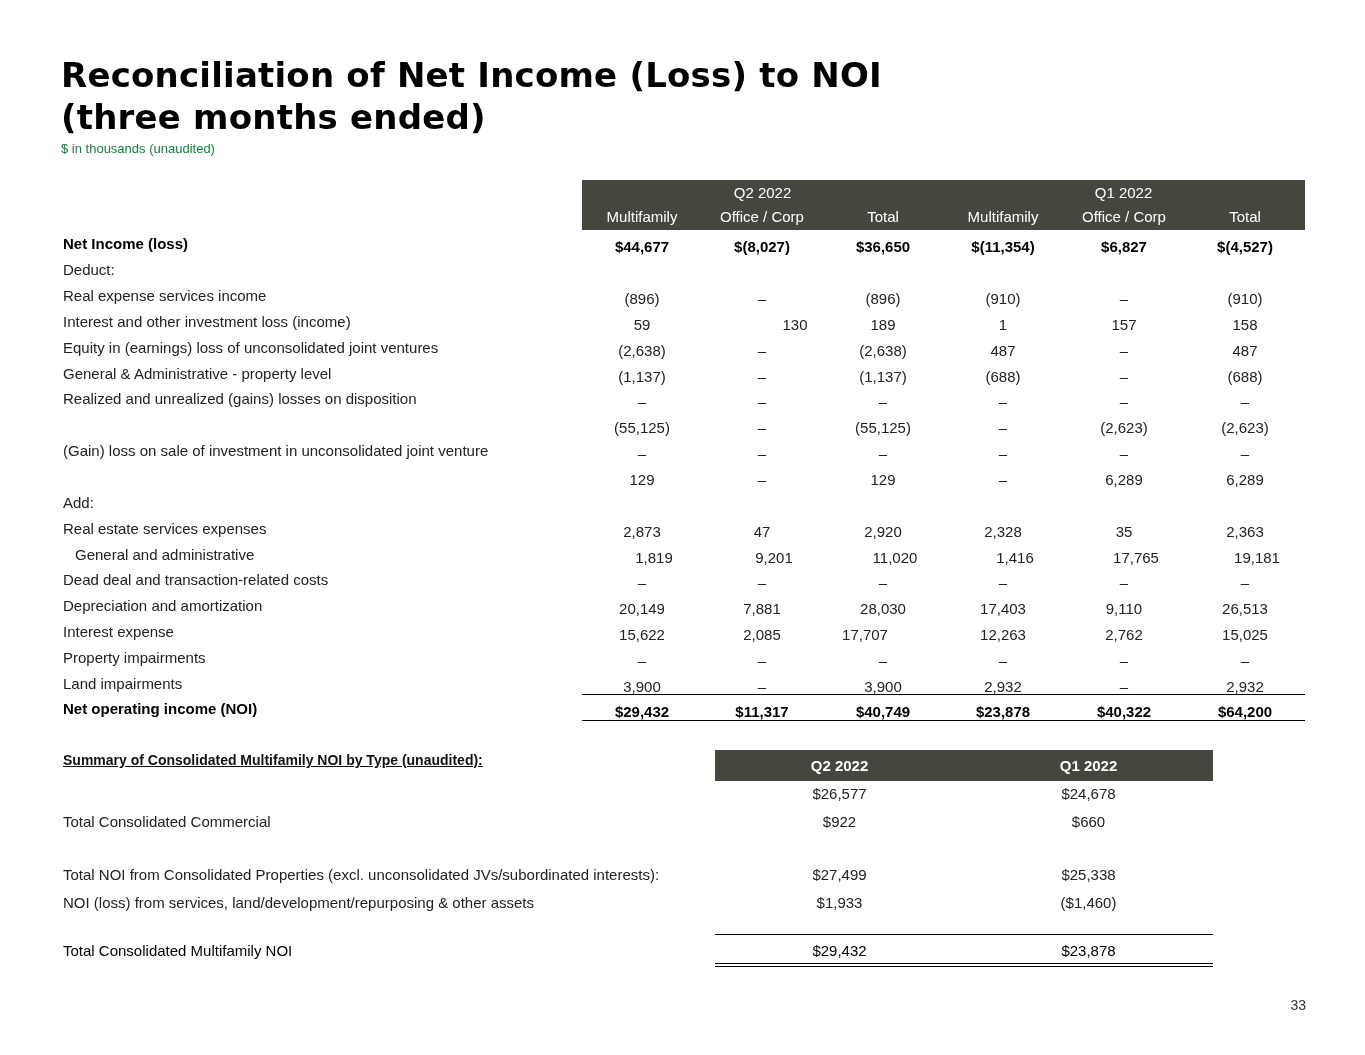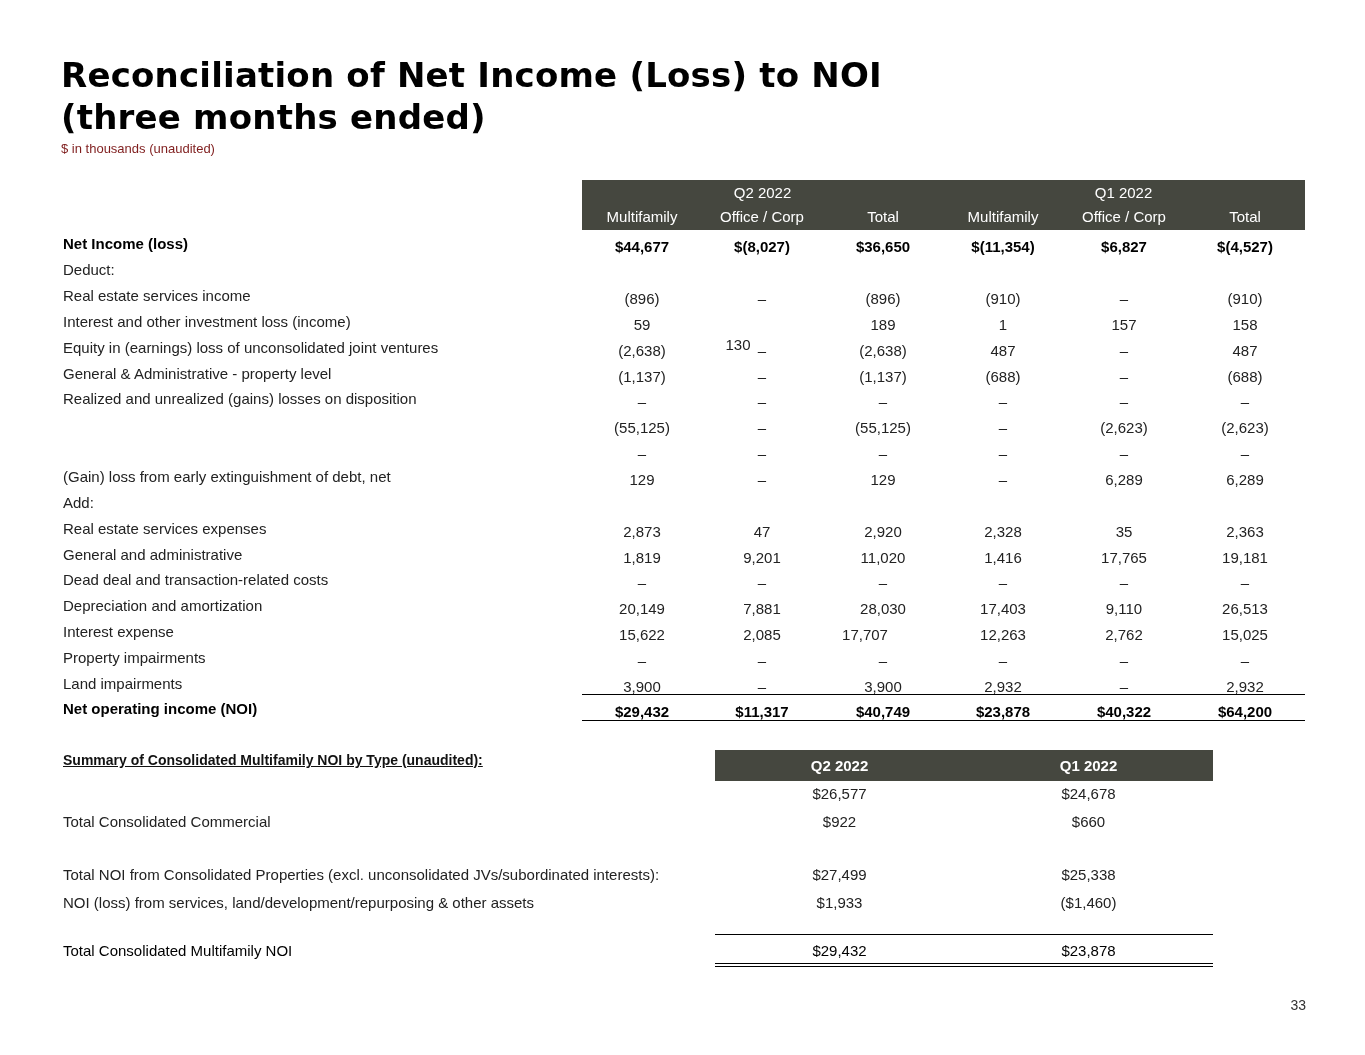--- a/index.html
+++ b/index.html
@@ -8,21 +8,21 @@
       font-family: "Liberation Sans", sans-serif; color: #111;
     }
     .title {
       position: absolute; left: 61px; top: 54px; margin: 0;
       font-family: "DejaVu Sans", sans-serif; font-weight: bold;
       font-size: 34px; line-height: 42px; color: #000;
       letter-spacing: 0.2px;
     }
     .subtitle {
       position: absolute; left: 61px; top: 141px;
-      font-size: 13px; color: #7f1d1d;
+      font-size: 13px; color: #15803d;
     }
     
     .main-header {
       position: absolute; left: 582px; top: 180px; width: 723px; height: 50px;
       background: #45473f;
     }
     .hdr-period {
       position: absolute; top: 3px; width: 361px; text-align: center;
       color: #fff; font-size: 15px; line-height: 20px;
     }
@@ -101,32 +101,32 @@
     <div class="row" style="top: 260px;">
       <span class="label">Deduct:</span>
       <span class="cell" style="left: 519px;"></span>
       <span class="cell" style="left: 639px;"></span>
       <span class="cell" style="left: 760px;"></span>
       <span class="cell" style="left: 880px;"></span>
       <span class="cell" style="left: 1001px;"></span>
       <span class="cell" style="left: 1122px;"></span>
     </div>
     <div class="row" style="top: 286px;">
-      <span class="label">Real estate services income</span>
+      <span class="label">Real expense services income</span>
       <span class="cell" style="left: 519px;">(896)</span>
       <span class="cell" style="left: 639px;">–</span>
       <span class="cell" style="left: 760px;">(896)</span>
       <span class="cell" style="left: 880px;">(910)</span>
       <span class="cell" style="left: 1001px;">–</span>
       <span class="cell" style="left: 1122px;">(910)</span>
     </div>
     <div class="row" style="top: 312px;">
       <span class="label">Interest and other investment loss (income)</span>
       <span class="cell" style="left: 519px;">59</span>
-      <span class="cell" style="left: 615px; margin-top: 20px;">130</span>
+      <span class="cell" style="left: 672px;">130</span>
       <span class="cell" style="left: 760px;">189</span>
       <span class="cell" style="left: 880px;">1</span>
       <span class="cell" style="left: 1001px;">157</span>
       <span class="cell" style="left: 1122px;">158</span>
     </div>
     <div class="row" style="top: 338px;">
       <span class="label">Equity in (earnings) loss of unconsolidated joint ventures</span>
       <span class="cell" style="left: 519px;">(2,638)</span>
       <span class="cell" style="left: 639px;">–</span>
       <span class="cell" style="left: 760px;">(2,638)</span>
@@ -154,29 +154,29 @@
     </div>
     <div class="row" style="top: 415px;">
       <span class="cell" style="left: 519px;">(55,125)</span>
       <span class="cell" style="left: 639px;">–</span>
       <span class="cell" style="left: 760px;">(55,125)</span>
       <span class="cell" style="left: 880px;">–</span>
       <span class="cell" style="left: 1001px;">(2,623)</span>
       <span class="cell" style="left: 1122px;">(2,623)</span>
     </div>
     <div class="row" style="top: 441px;">
+      <span class="label">(Gain) loss on sale of investment in unconsolidated joint venture</span>
       <span class="cell" style="left: 519px;">–</span>
       <span class="cell" style="left: 639px;">–</span>
       <span class="cell" style="left: 760px;">–</span>
       <span class="cell" style="left: 880px;">–</span>
       <span class="cell" style="left: 1001px;">–</span>
       <span class="cell" style="left: 1122px;">–</span>
     </div>
     <div class="row" style="top: 467px;">
-      <span class="label">(Gain) loss from early extinguishment of debt, net</span>
       <span class="cell" style="left: 519px;">129</span>
       <span class="cell" style="left: 639px;">–</span>
       <span class="cell" style="left: 760px;">129</span>
       <span class="cell" style="left: 880px;">–</span>
       <span class="cell" style="left: 1001px;">6,289</span>
       <span class="cell" style="left: 1122px;">6,289</span>
     </div>
     <div class="row" style="top: 493px;">
       <span class="label">Add:</span>
       <span class="cell" style="left: 519px;"></span>
@@ -188,21 +188,21 @@
     </div>
     <div class="row" style="top: 519px;">
       <span class="label">Real estate services expenses</span>
       <span class="cell" style="left: 519px;">2,873</span>
       <span class="cell" style="left: 639px;">47</span>
       <span class="cell" style="left: 760px;">2,920</span>
       <span class="cell" style="left: 880px;">2,328</span>
       <span class="cell" style="left: 1001px;">35</span>
       <span class="cell" style="left: 1122px;">2,363</span>
     </div>
-    <div class="row" style="top: 545px;">
+    <div class="row" style="top: 545px; margin-left: 12px;">
       <span class="label">General and administrative</span>
       <span class="cell" style="left: 519px;">1,819</span>
       <span class="cell" style="left: 639px;">9,201</span>
       <span class="cell" style="left: 760px;">11,020</span>
       <span class="cell" style="left: 880px;">1,416</span>
       <span class="cell" style="left: 1001px;">17,765</span>
       <span class="cell" style="left: 1122px;">19,181</span>
     </div>
     <div class="row" style="top: 570px;">
       <span class="label">Dead deal and transaction-related costs</span>

